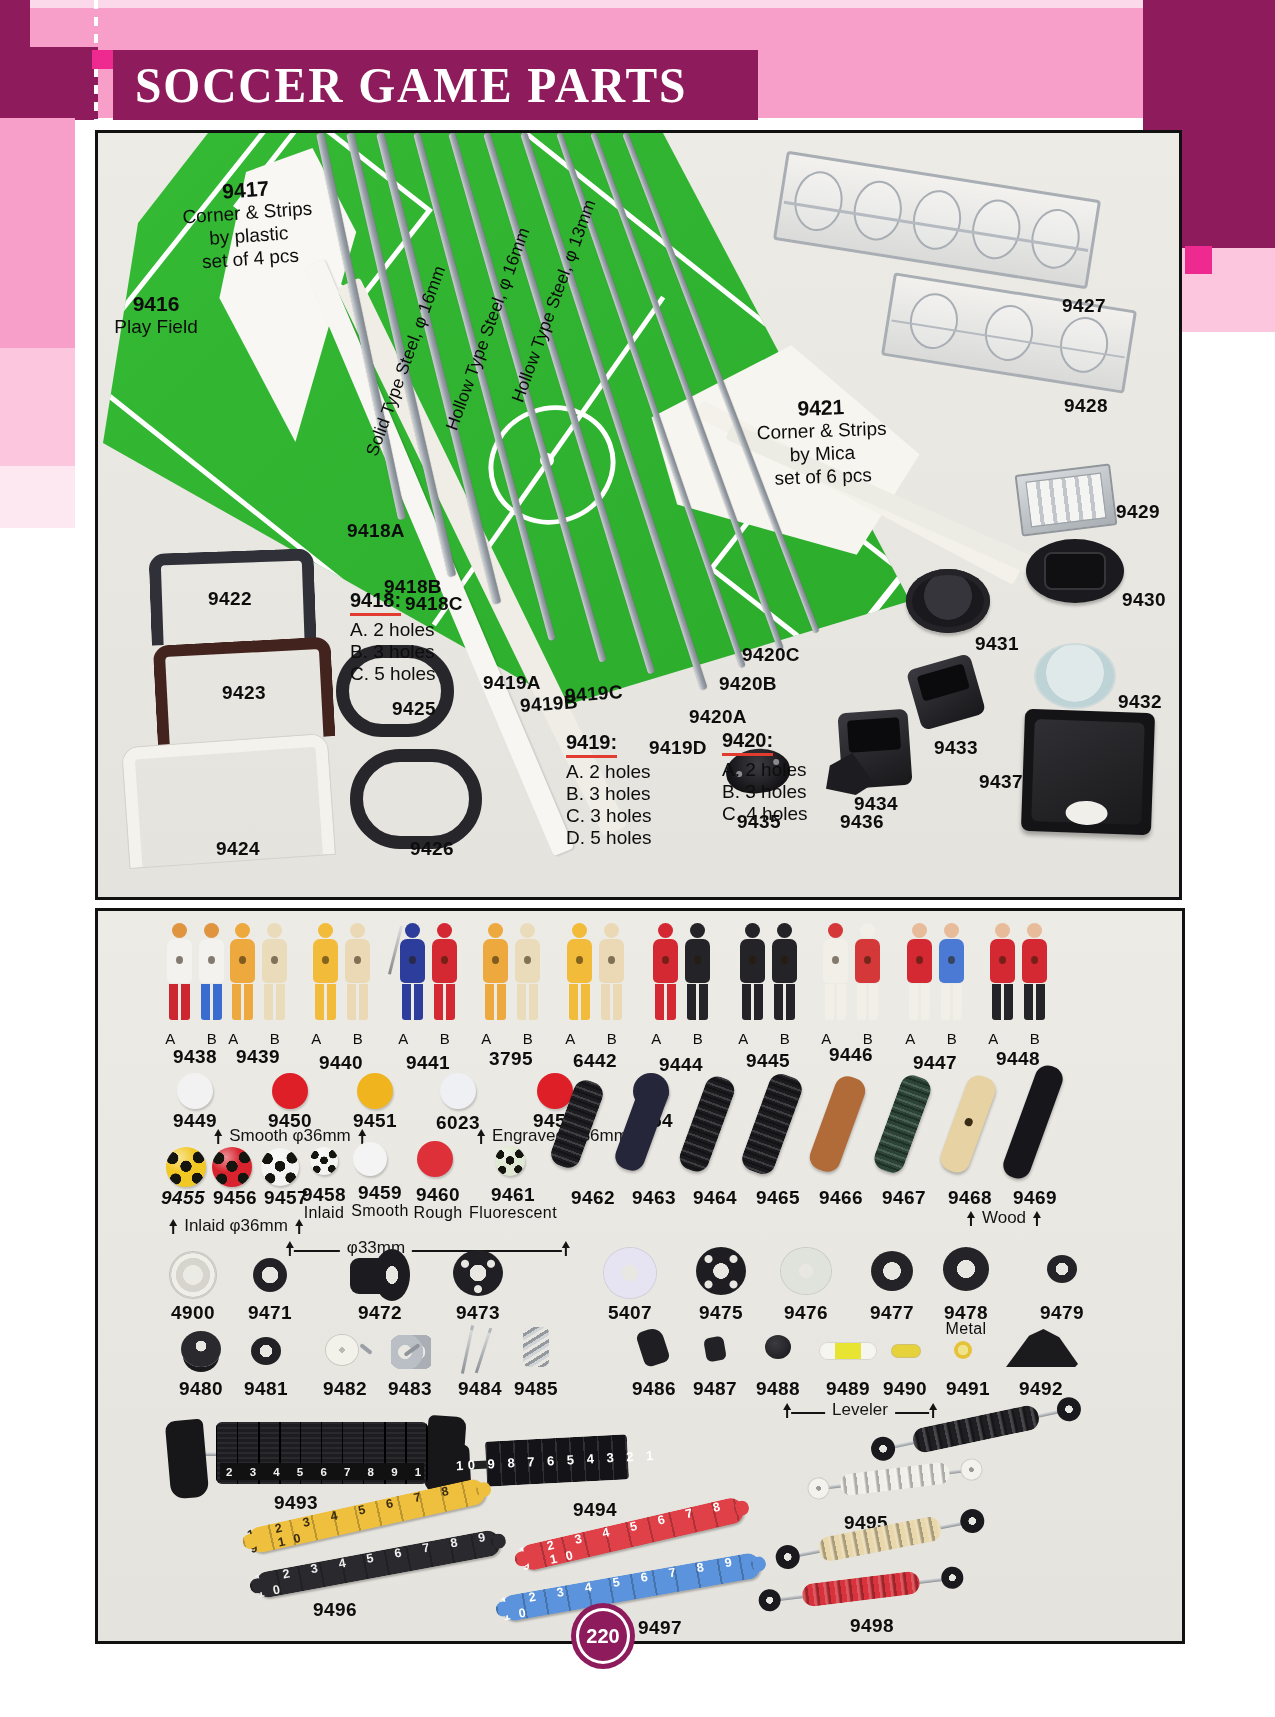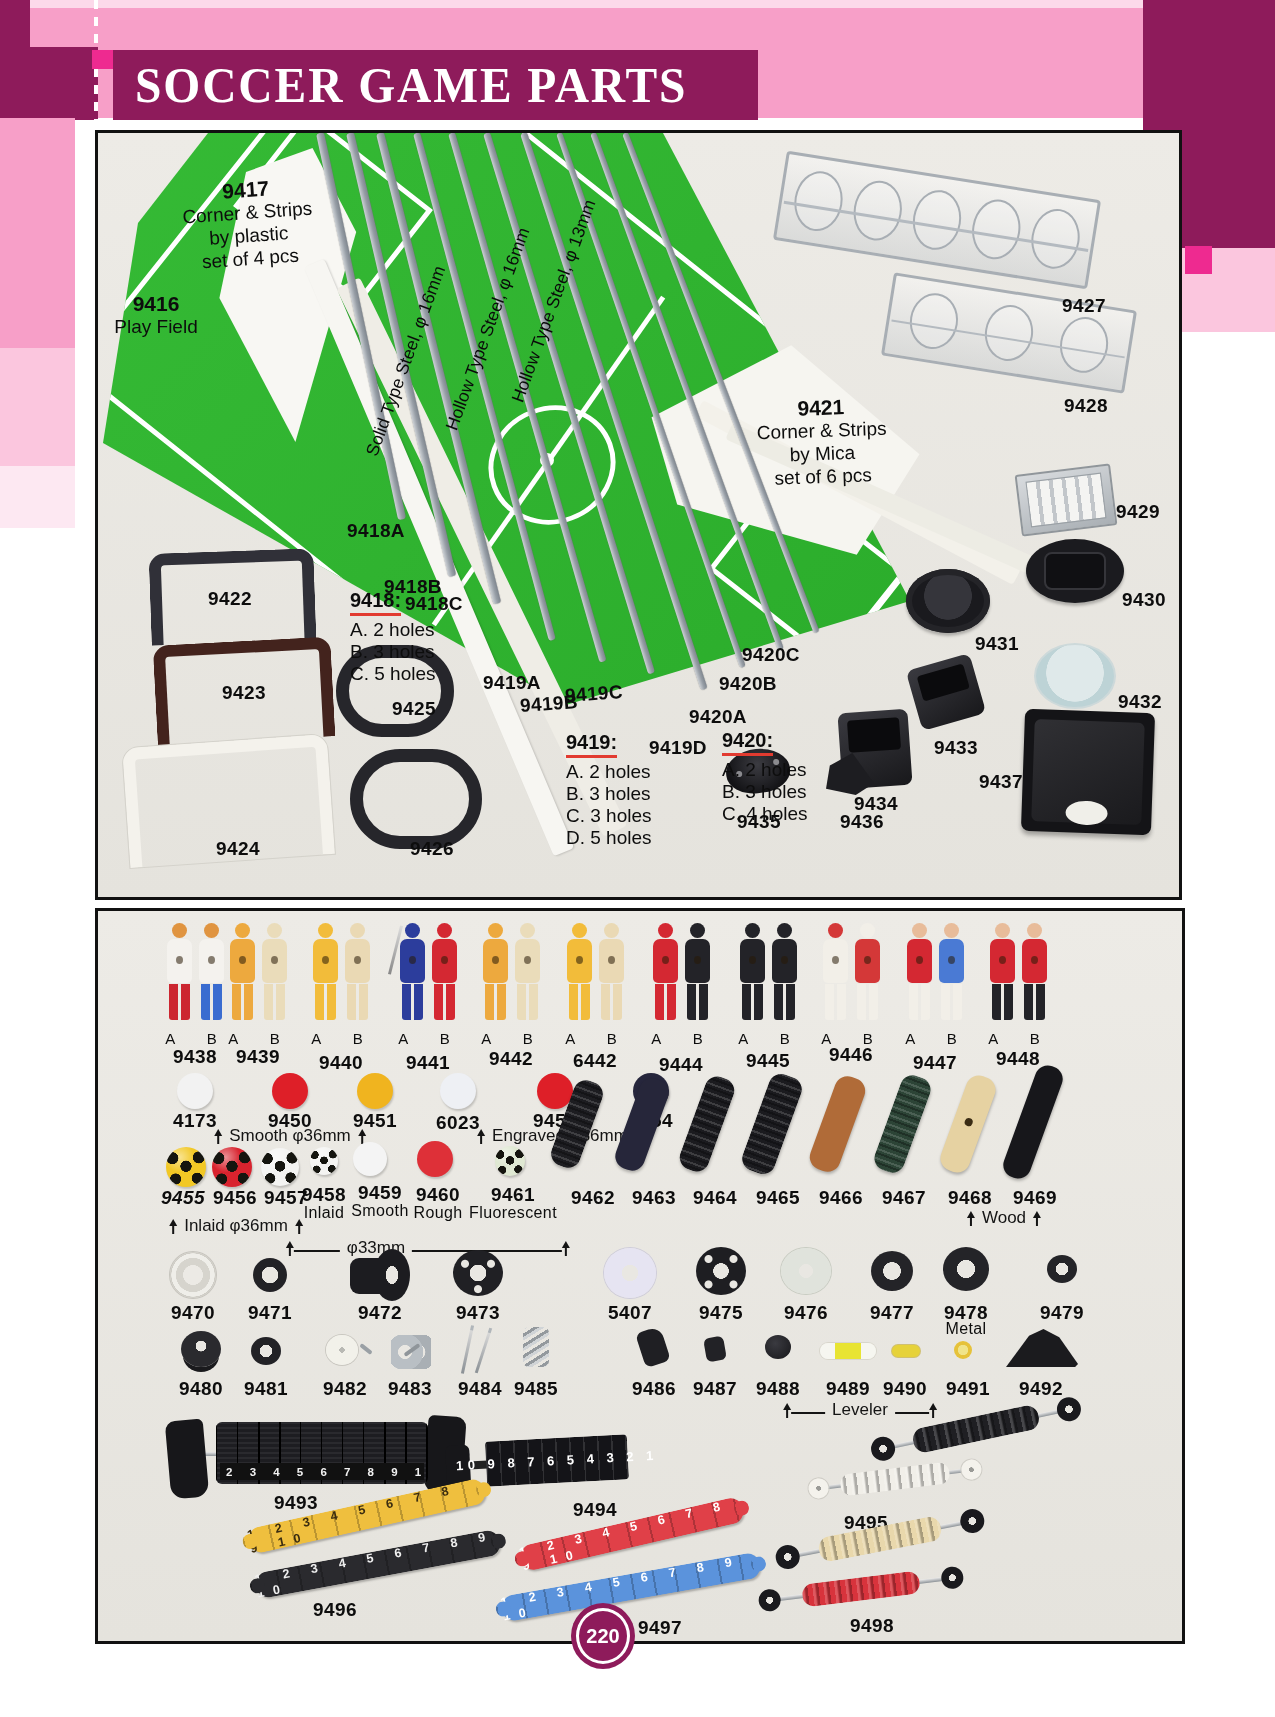--- a/index.html
+++ b/index.html
@@ -429,35 +429,35 @@
   <div class="lbl s15" style="left:497px;top:120px;">A B</div>
   <div class="lbl s15" style="left:583px;top:120px;">A B</div>
   <div class="lbl s15" style="left:670px;top:120px;">A B</div>
   <div class="lbl s15" style="left:753px;top:120px;">A B</div>
   <div class="lbl s15" style="left:837px;top:120px;">A B</div>
   <div class="lbl s15" style="left:920px;top:120px;">A B</div>
   <div class="lbl" style="left:97px;top:136px;">9438</div>
   <div class="lbl" style="left:160px;top:136px;">9439</div>
   <div class="lbl" style="left:243px;top:142px;">9440</div>
   <div class="lbl" style="left:330px;top:142px;">9441</div>
-  <div class="lbl" style="left:413px;top:138px;">9442</div>
+  <div class="lbl" style="left:413px;top:138px;">3795</div>
   <div class="lbl" style="left:497px;top:140px;">6442</div>
   <div class="lbl" style="left:583px;top:144px;">9444</div>
   <div class="lbl" style="left:670px;top:140px;">9445</div>
   <div class="lbl" style="left:753px;top:134px;">9446</div>
   <div class="lbl" style="left:837px;top:142px;">9447</div>
   <div class="lbl" style="left:920px;top:138px;">9448</div>
 
   <div class="ball shine" style="left:79px;top:162px;width:36px;height:36px;background:#f2f2f2;"></div>
   <div class="ball shine" style="left:174px;top:162px;width:36px;height:36px;background:#de1f28;"></div>
   <div class="ball shine" style="left:259px;top:162px;width:36px;height:36px;background:#f0b41f;"></div>
   <div class="ball shine" style="left:342px;top:162px;width:36px;height:36px;background:#eef0f4;"></div>
   <div class="ball shine" style="left:439px;top:162px;width:36px;height:36px;background:#de1f28;"></div>
   <div class="ball shine" style="left:535px;top:162px;width:36px;height:36px;background:#26263c;"></div>
-  <div class="lbl" style="left:97px;top:200px;">4173</div>
+  <div class="lbl" style="left:97px;top:200px;">9449</div>
   <div class="lbl" style="left:192px;top:200px;">9450</div>
   <div class="lbl" style="left:277px;top:200px;">9451</div>
   <div class="lbl" style="left:360px;top:202px;">6023</div>
   <div class="lbl" style="left:457px;top:200px;">9453</div>
   <div class="lbl" style="left:553px;top:200px;">9454</div>
   <div class="bracket" style="left:192px;top:218px;">
     <span class="tick">
         <span class="ah"></span>
         <span class="as"></span>
       </span>
@@ -570,21 +570,21 @@
        background:radial-gradient(circle at 25% 25%,#e9e7e2 0 3.5px,rgba(0,0,0,0) 4.5px),
                   radial-gradient(circle at 75% 25%,#e9e7e2 0 3.5px,rgba(0,0,0,0) 4.5px),
                   radial-gradient(circle at 25% 78%,#e9e7e2 0 3.5px,rgba(0,0,0,0) 4.5px),
                   radial-gradient(circle at 75% 78%,#e9e7e2 0 3.5px,rgba(0,0,0,0) 4.5px),
                   radial-gradient(circle,#e9e7e2 0 22%,#1e1e22 23%);"></div>
   <div class="donut" style="left:683px;top:337px;width:50px;height:46px;box-shadow:0 0 0 1px #c8ccc2;
        background:radial-gradient(circle,#e9e7e2 0 20%,#e0e3dc 21%);"></div>
   <div class="donut" style="left:773px;top:340px;width:42px;height:40px;background:radial-gradient(circle,#e9e7e2 0 30%,#242428 31%);"></div>
   <div class="donut" style="left:845px;top:336px;width:46px;height:44px;background:radial-gradient(circle,#e9e7e2 0 28%,#242428 29%);"></div>
   <div class="donut" style="left:949px;top:344px;width:30px;height:28px;background:radial-gradient(circle,#e9e7e2 0 30%,#242428 31%);"></div>
-  <div class="lbl" style="left:95px;top:392px;">9470</div>
+  <div class="lbl" style="left:95px;top:392px;">4900</div>
   <div class="lbl" style="left:172px;top:392px;">9471</div>
   <div class="lbl" style="left:282px;top:392px;">9472</div>
   <div class="lbl" style="left:380px;top:392px;">9473</div>
   <div class="lbl" style="left:532px;top:392px;">5407</div>
   <div class="lbl" style="left:623px;top:392px;">9475</div>
   <div class="lbl" style="left:708px;top:392px;">9476</div>
   <div class="lbl" style="left:794px;top:392px;">9477</div>
   <div class="lbl" style="left:868px;top:392px;">9478</div>
   <div class="lbl sub" style="left:868px;top:410px;">Metal</div>
   <div class="lbl" style="left:964px;top:392px;">9479</div>

